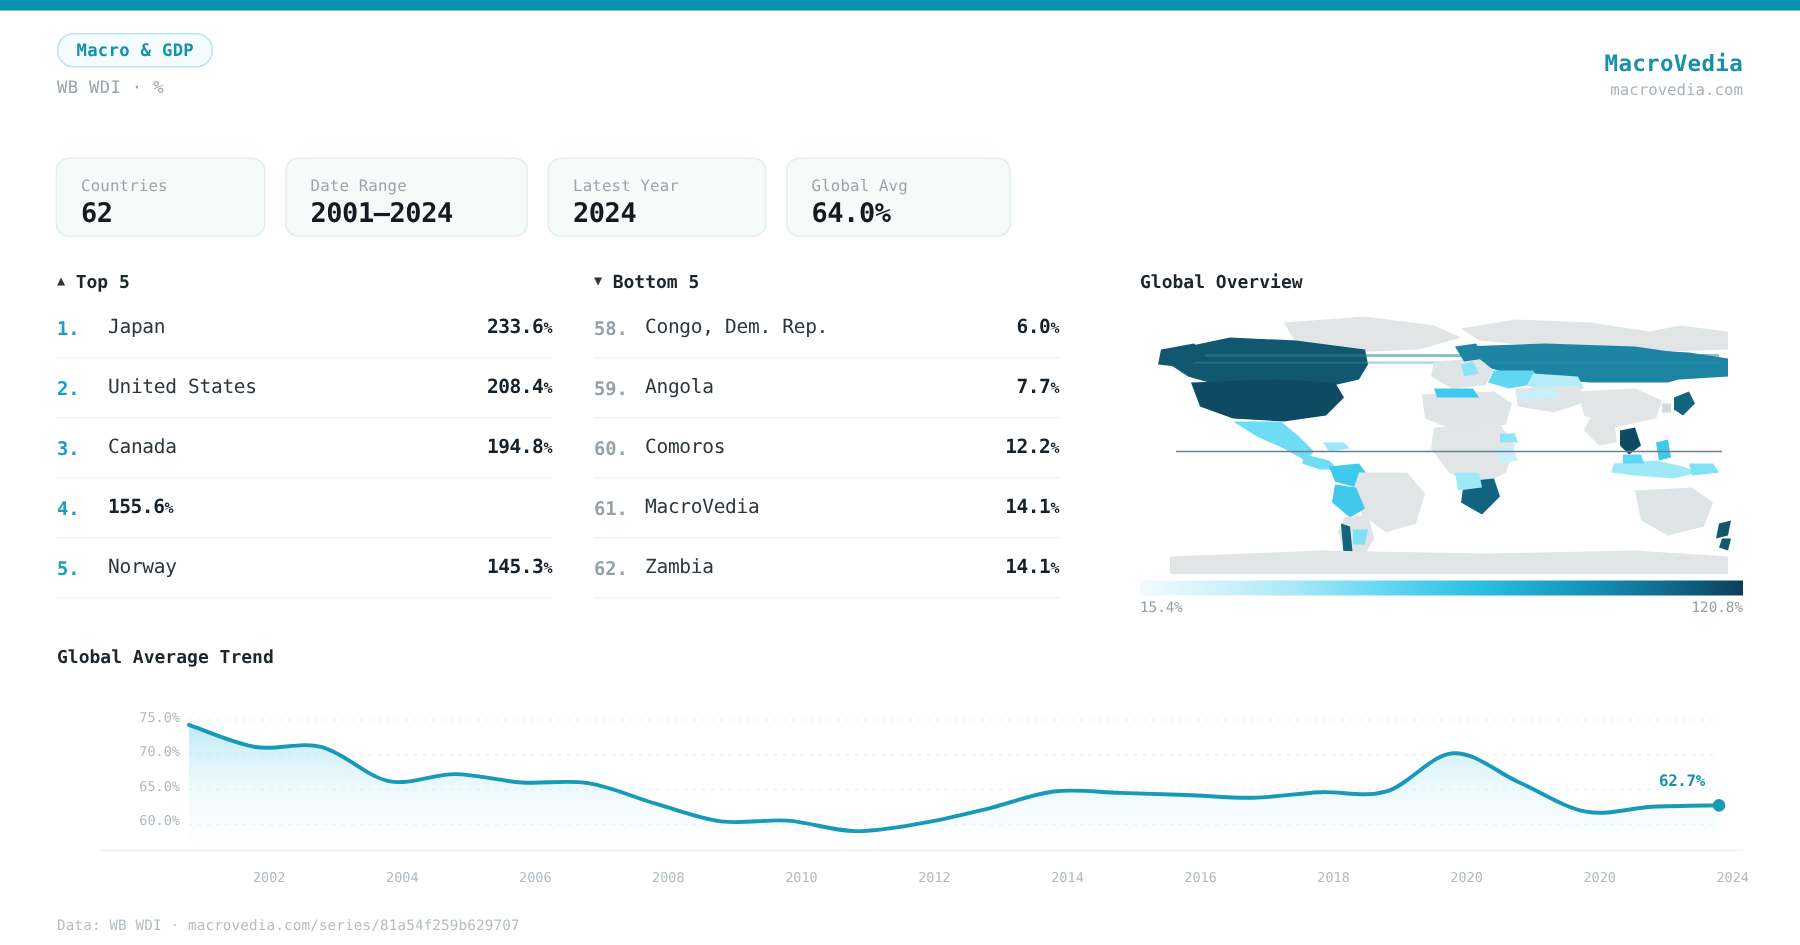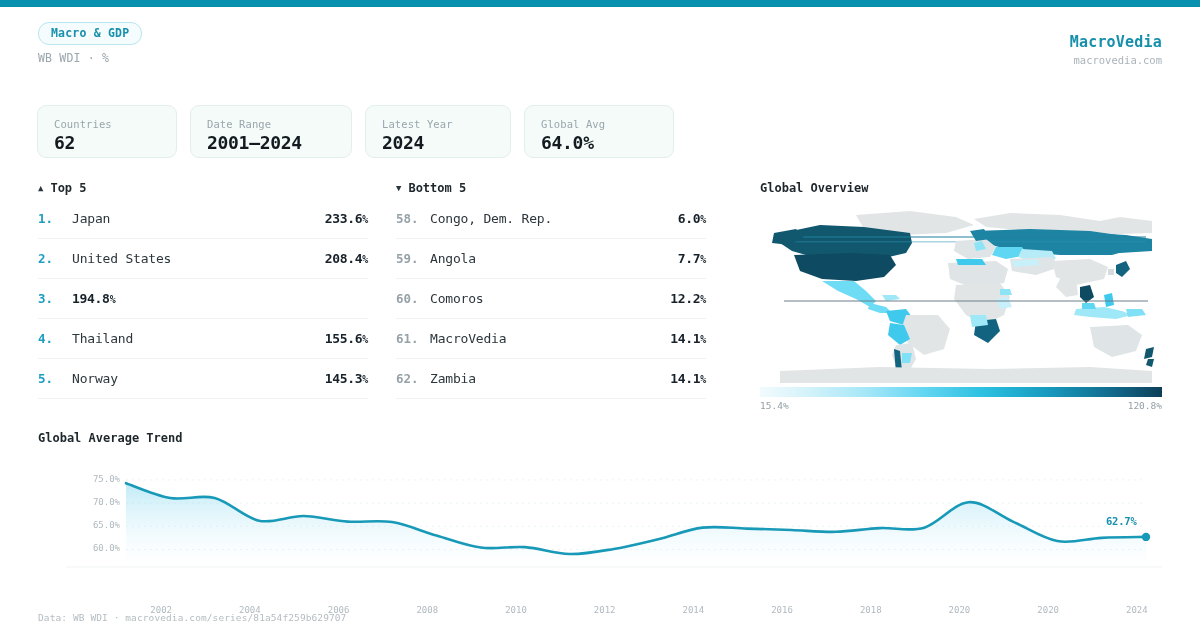--- a/index.html
+++ b/index.html
@@ -115,21 +115,21 @@
     margin-top: 3px; font-size: 9.5px; color: #93a0a7;
   }
 
   
   .trend { position: absolute; top: 431px; left: 38px; width: 1124px; }
   .trend-head { font-size: 12px; font-weight: bold; color: #1d262b; margin-bottom: 6px; }
   .trend-plot { position: relative; width: 1124px; height: 128px; }
   .trend-plot svg { display: block; }
   .y-lab, .x-lab { position: absolute; font-size: 9px; color: #b0bac0; }
   .y-lab { text-align: right; width: 40px; }
-  .x-lab { text-align: left; width: 40px; margin-top: 24px; }
+  .x-lab { text-align: right; width: 40px; }
   .end-lab {
     position: absolute; font-size: 10.5px; font-weight: bold;
     color: #1790ab; letter-spacing: -.2px;
   }
 
   
   .footer {
     position: absolute; left: 38px; top: 612px;
     font-size: 9.5px; color: #b4bdc2; letter-spacing: .1px;
   }
@@ -178,25 +178,25 @@
     <span class="rank-name">Japan</span>
     <span class="rank-val"><span>233.6</span><span class="pct">%</span></span>
   </div>
   <div class="rank-row">
     <span class="rank-num">2.</span>
     <span class="rank-name">United States</span>
     <span class="rank-val"><span>208.4</span><span class="pct">%</span></span>
   </div>
   <div class="rank-row">
     <span class="rank-num">3.</span>
+    <span class="rank-name">Canada</span>
     <span class="rank-val"><span>194.8</span><span class="pct">%</span></span>
   </div>
   <div class="rank-row">
     <span class="rank-num">4.</span>
-    <span class="rank-name">Thailand</span>
     <span class="rank-val"><span>155.6</span><span class="pct">%</span></span>
   </div>
   <div class="rank-row">
     <span class="rank-num">5.</span>
     <span class="rank-name">Norway</span>
     <span class="rank-val"><span>145.3</span><span class="pct">%</span></span>
   </div>
 </div>
 
 <div class="rank-col right">

